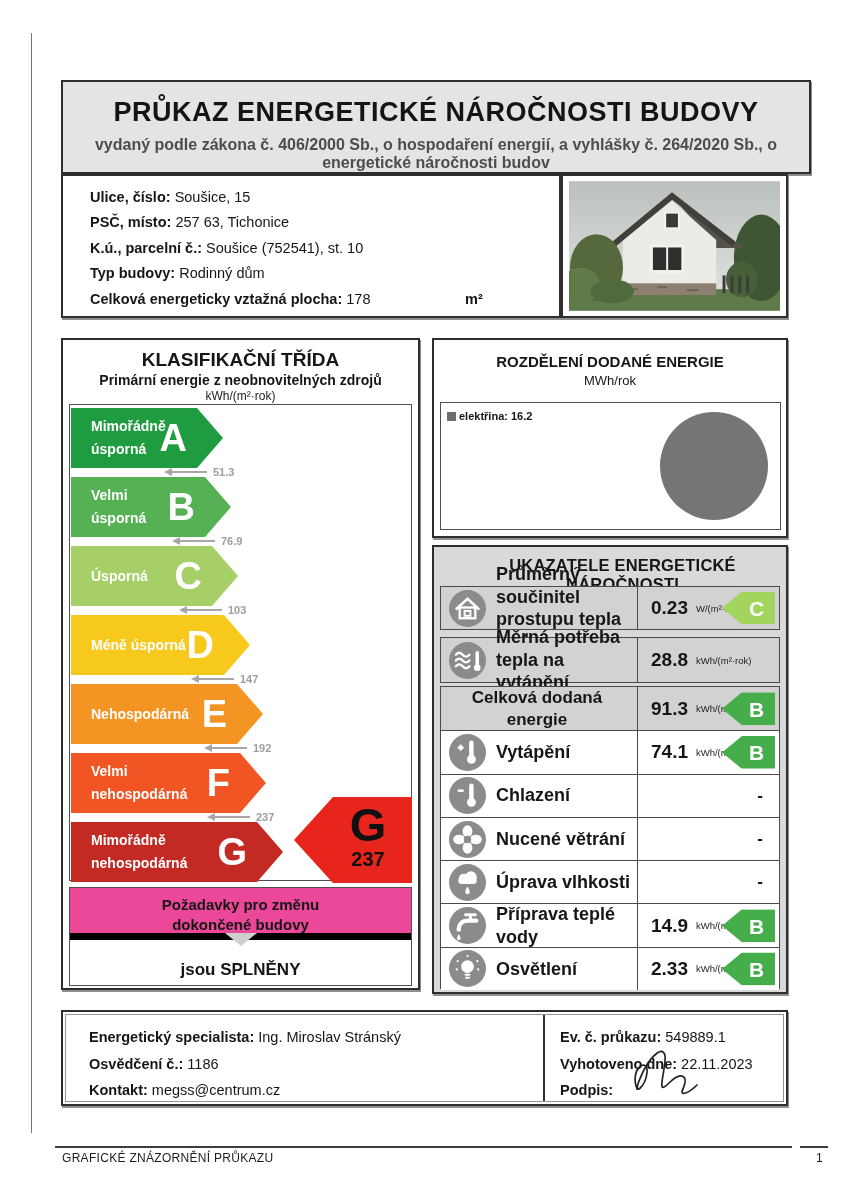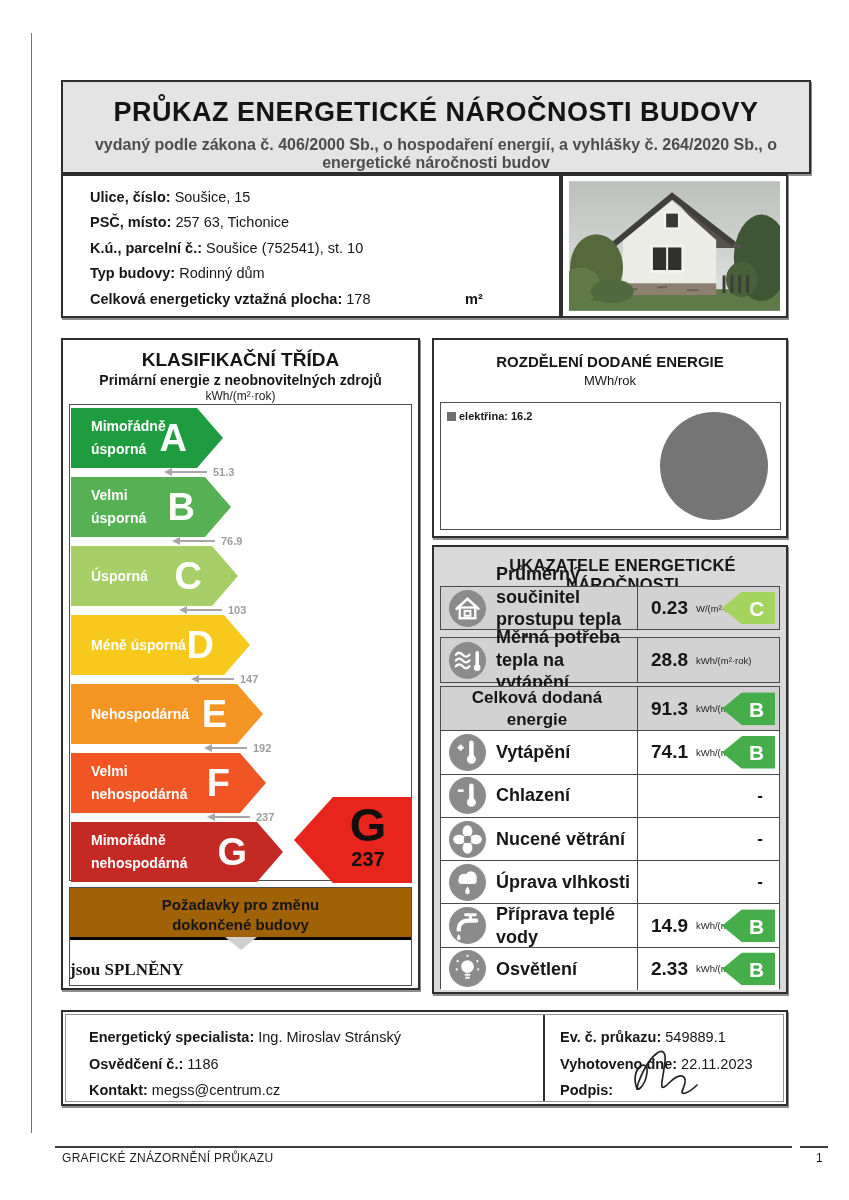--- a/index.html
+++ b/index.html
@@ -36,23 +36,23 @@
   .band-label { position:absolute; left:14px; top:50%; transform:translateY(-50%); color:#fff; font-weight:bold; font-size:14px; line-height:23px; white-space:pre-line;margin-left:6px; }
   .band-letter { position:absolute; right:36px; top:50%; transform:translateY(-50%); color:#fff; font-weight:bold; font-size:38px; }
   .threshold { position:absolute; top:59px; height:10px; display:flex; align-items:center; gap:6px; font-size:11px; color:#9d9d9d; font-weight:bold; }
   .thr-arrow { position:relative; width:36px; height:1.6px; background:#a7a7a7; display:inline-block; }
   .thr-arrow::before { content:""; position:absolute; left:-7px; top:-3.2px; border-right:8px solid #a7a7a7; border-top:4px solid transparent; border-bottom:4px solid transparent; }
   .g-pointer { position:absolute; left:224px; top:392px; width:118px; height:86px; clip-path:polygon(0 50%, 33% 0, 100% 0, 100% 100%, 33% 100%); text-align:center; padding-left:30px; }
   .g-letter { font-size:47px; line-height:48px; font-weight:bold; color:#101010; margin-top:4px; }
   .g-value { font-size:20px; line-height:20px; font-weight:bold; color:#101010; }
 
   .req-box { position:absolute; left:6px; top:547px; width:343px; height:99px; border:1.5px solid #4f4f4f; background:#fff; }
-  .req-head { position:relative; height:52px; background:#a16207; border-bottom:3px solid #000000; text-align:center; font-size:15px; font-weight:bold; line-height:20px; padding-top:7px; }
+  .req-head { position:relative; height:52px; background:#ec4899; border-bottom:7px solid #000000; text-align:center; font-size:15px; font-weight:bold; line-height:20px; padding-top:7px; }
   .req-tri { position:absolute; left:50%; transform:translateX(-50%); bottom:-13px; width:0; height:0; border-left:16px solid transparent; border-right:16px solid transparent; border-top:13px solid #cfcfcf; }
-  .req-result { text-align:left; font-size:17px; font-weight:bold; margin-top:20px;font-family:Liberation Serif, serif; }
+  .req-result { text-align:center; font-size:17px; font-weight:bold; margin-top:20px; }
 
   
   .pie-panel { left:432px; top:338px; width:356px; height:200px; }
   .pie-title { text-align:center; margin-top:13px; font-size:15px; font-weight:bold; }
   .pie-unit { text-align:center; margin-top:3px; font-size:13px; }
   .pie-box { position:absolute; left:6px; top:62px; width:341px; height:128px; border:1.5px solid #4f4f4f; background:#fff; }
   .pie-legend { position:absolute; left:6px; top:7px; display:flex; align-items:center; gap:3px; font-size:11px; font-weight:bold; }
   .pie-swatch { width:9px; height:9px; display:inline-block; }
   .pie-circle { position:absolute; right:12px; top:9px; width:108px; height:108px; border-radius:50%; }
 

